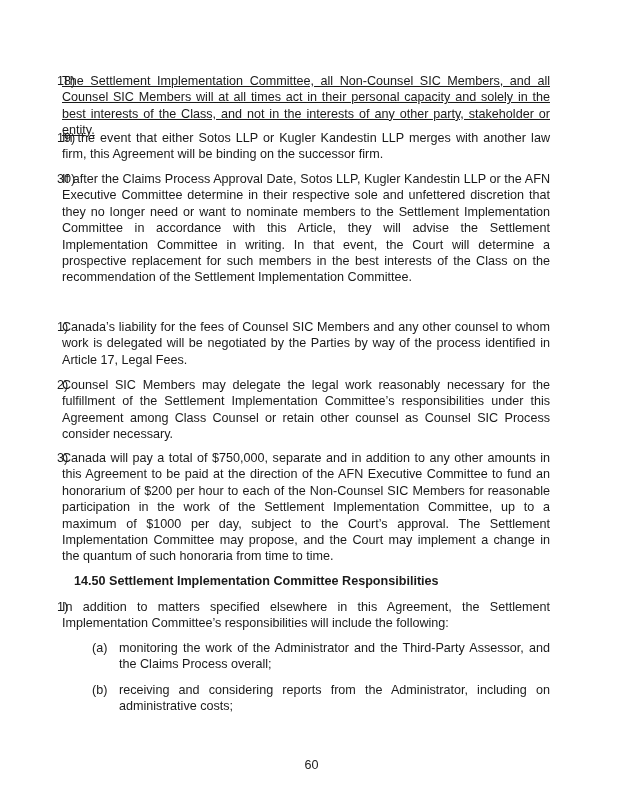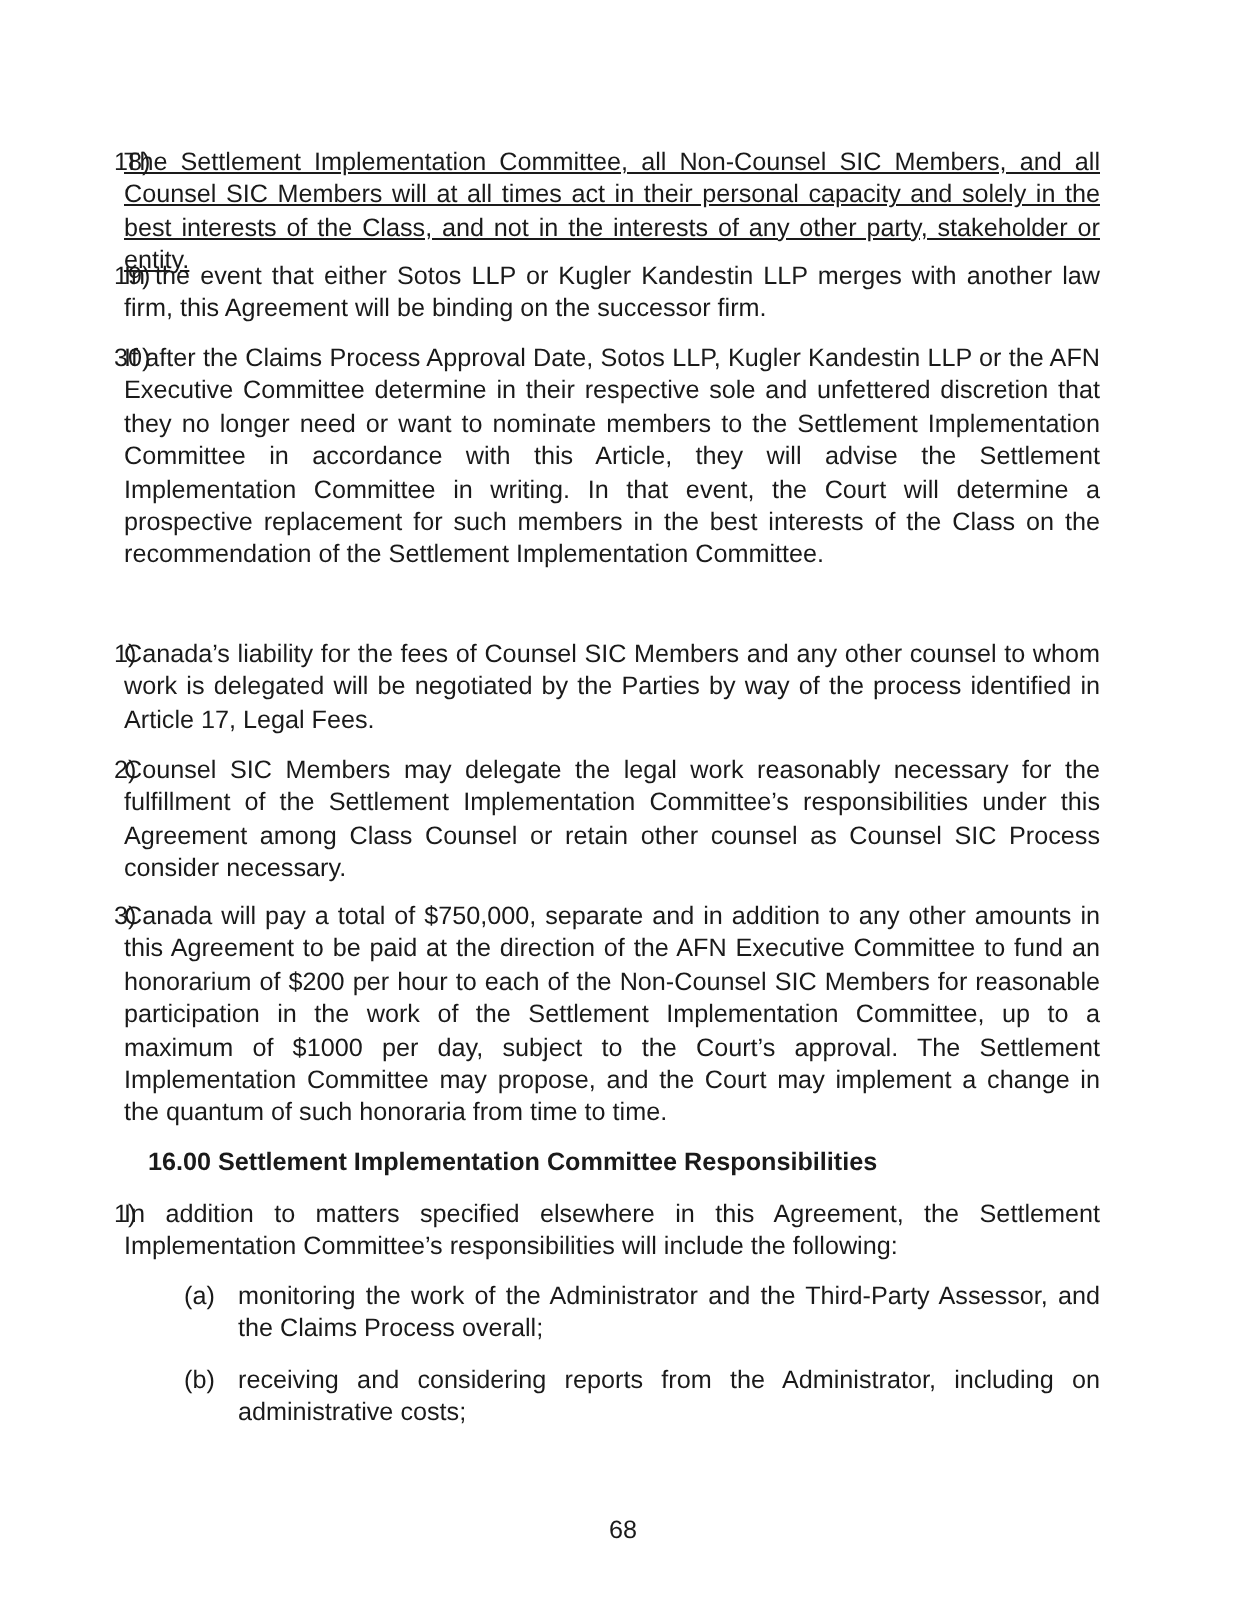--- a/index.html
+++ b/index.html
@@ -49,31 +49,31 @@
   <div class="item" style="top:377px;">
     <span class="num">2)</span>
     <div class="txt">Counsel SIC Members may delegate the legal work reasonably necessary for the fulfillment of the Settlement Implementation Committee’s responsibilities under this Agreement among Class Counsel or retain other counsel as Counsel SIC Process consider necessary.</div>
   </div>
 
   <div class="item" style="top:450px;">
     <span class="num">3)</span>
     <div class="txt">Canada will pay a total of $750,000, separate and in addition to any other amounts in this Agreement to be paid at the direction of the AFN Executive Committee to fund an honorarium of $200 per hour to each of the Non-Counsel SIC Members for reasonable participation in the work of the Settlement Implementation Committee, up to a maximum of $1000 per day, subject to the Court’s approval. The Settlement Implementation Committee may propose, and the Court may implement a change in the quantum of such honoraria from time to time.</div>
   </div>
 
-  <div class="heading" style="top:573px;">16.00 Settlement Implementation Committee Responsibilities</div>
+  <div class="heading" style="top:573px;">14.50 Settlement Implementation Committee Responsibilities</div>
 
   <div class="item" style="top:599px;">
     <span class="num">1)</span>
     <div class="txt">In addition to matters specified elsewhere in this Agreement, the Settlement Implementation Committee’s responsibilities will include the following:</div>
   </div>
 
   <div class="sub" style="top:640px;">
     <span class="num">(a)</span>
     <div class="txt">monitoring the work of the Administrator and the Third-Party Assessor, and the Claims Process overall;</div>
   </div>
 
   <div class="sub" style="top:682px;">
     <span class="num">(b)</span>
     <div class="txt">receiving and considering reports from the Administrator, including on administrative costs;</div>
   </div>
 
-  <div class="pagenum">68</div>
+  <div class="pagenum">60</div>
 </div>
 
 </body></html>

